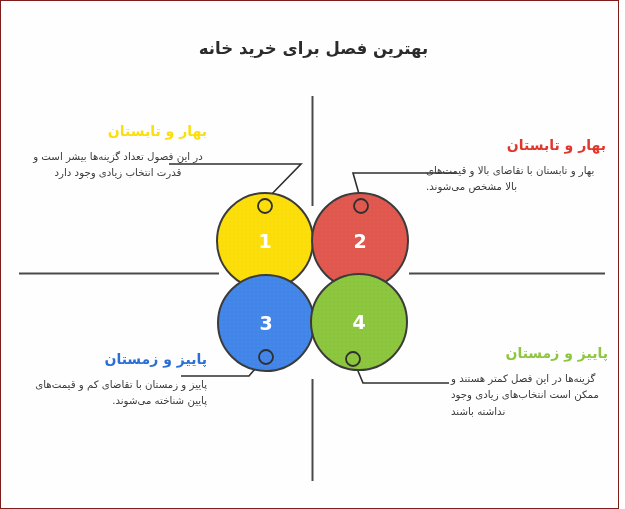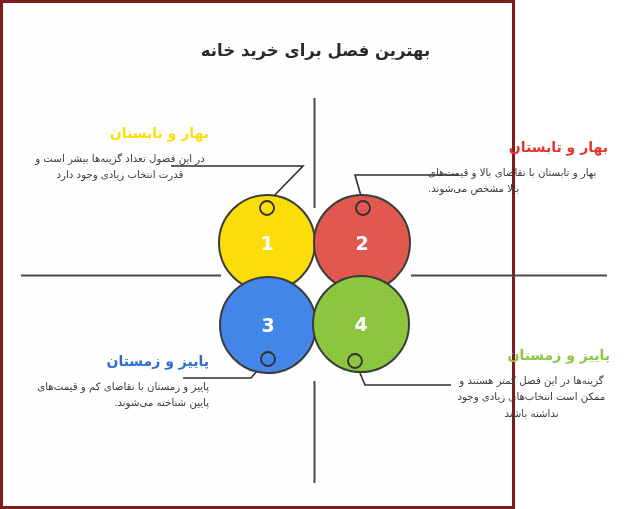--- a/index.html
+++ b/index.html
@@ -9,25 +9,25 @@
   body {
     width: 625px;
     height: 509px;
     background: #ffffff;
     font-family: "DejaVu Sans", "Liberation Sans", sans-serif;
     overflow: hidden;
     position: relative;
   }
   #page {
     position: relative;
-    width: 515px;
+    width: 619px;
     height: 509px;
     background: #fefefe;
     box-sizing: border-box;
-    border: 3px solid #7f1d1d;
+    border: 1px solid #7f1d1d;
   }
   #title {
     position: absolute;
     top: 38px;
     left: 0;
     width: 625px;
     text-align: center;
     font-size: 16.5px;
     font-weight: bold;
     color: #2b2b2b;
@@ -86,21 +86,21 @@
   }
   #callout-fall-winter-left .callout-title { text-align: right; }
   #callout-fall-winter-left .callout-body { text-align: right; }
 
   #callout-fall-winter-right {
     top: 344px;
     left: 425px;
     width: 182px;
   }
   #callout-fall-winter-right .callout-title { text-align: right; }
-  #callout-fall-winter-right .callout-body { text-align: center; margin-left: 25px; }
+  #callout-fall-winter-right .callout-body { text-align: left; margin-left: 25px; }
 
   .circle-num {
     font-size: 19px;
     font-weight: bold;
     fill: #ffffff;
     text-anchor: middle;
     dominant-baseline: middle;
     font-family: "DejaVu Sans", "Liberation Sans", sans-serif;
   }
 </style>

